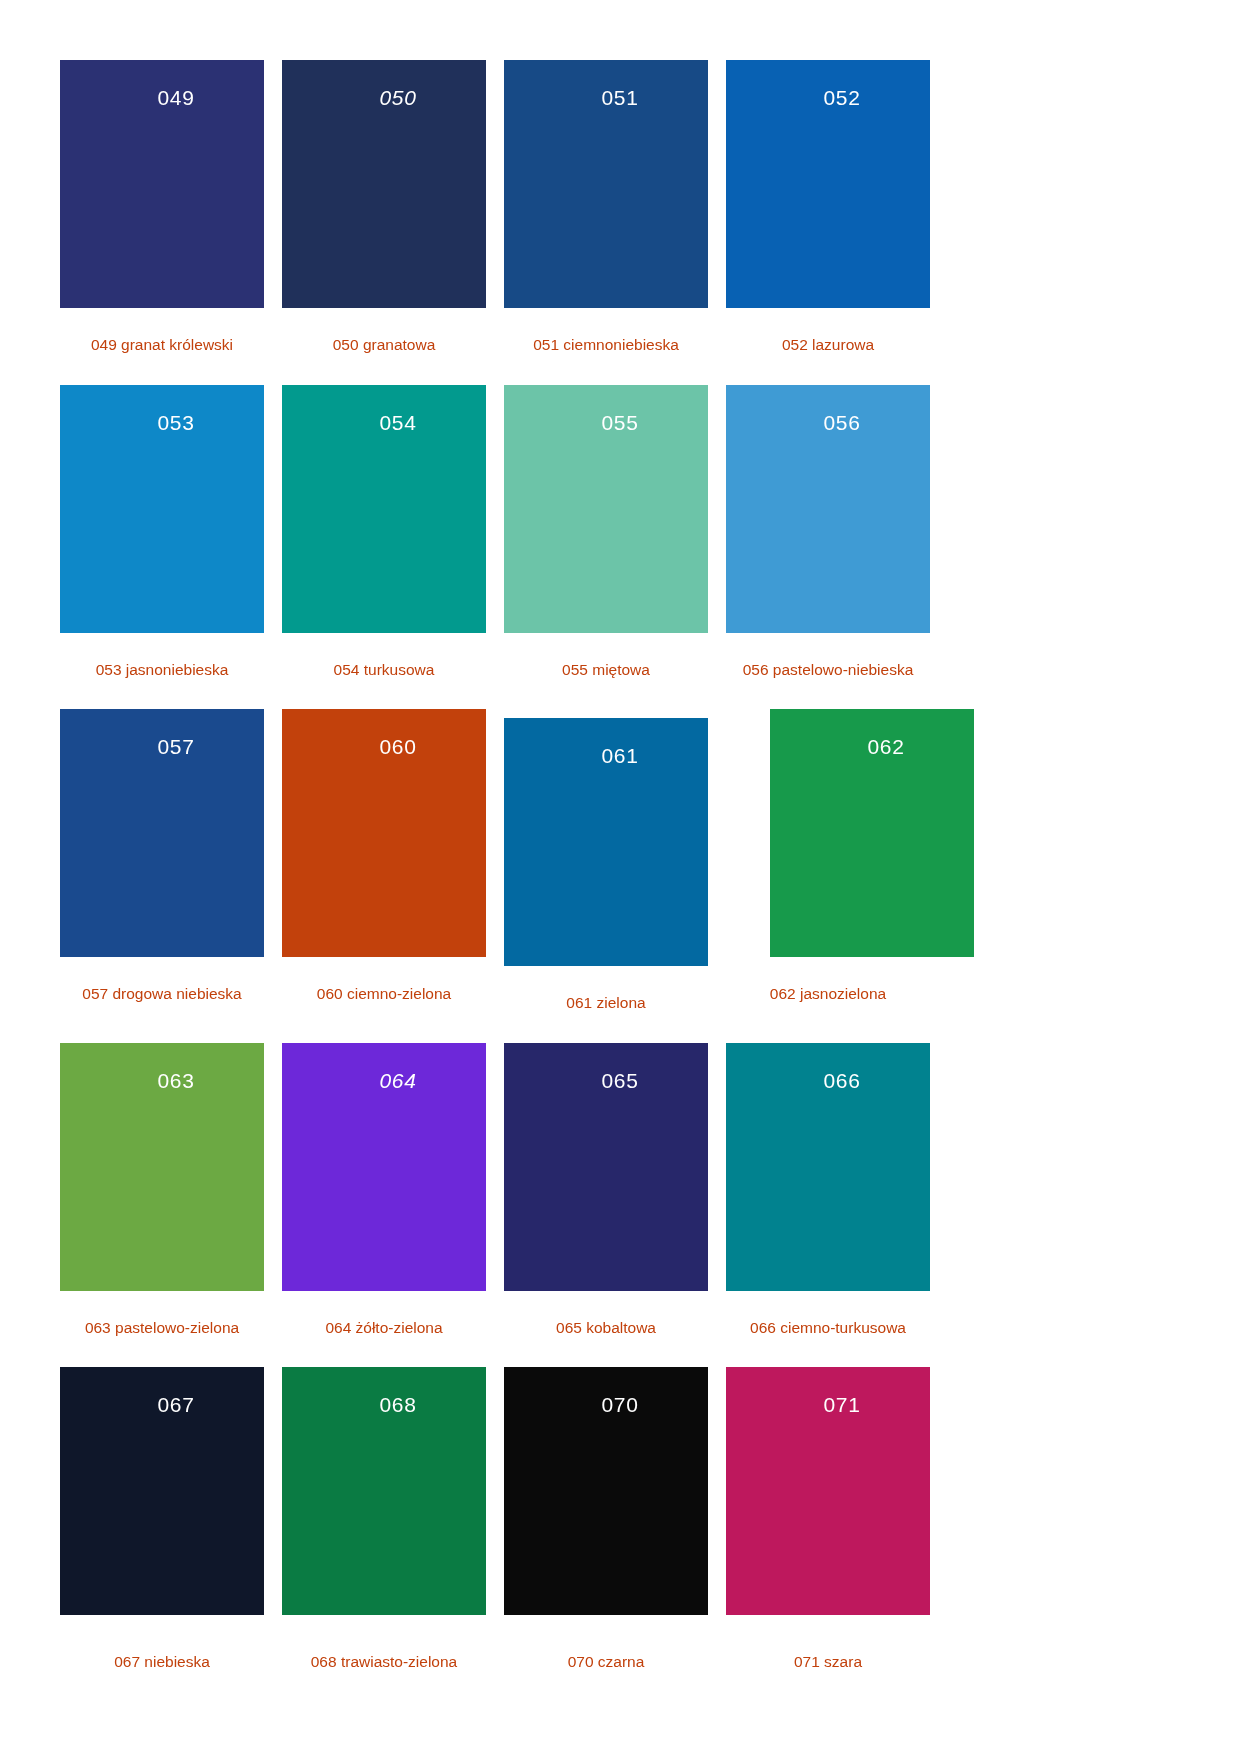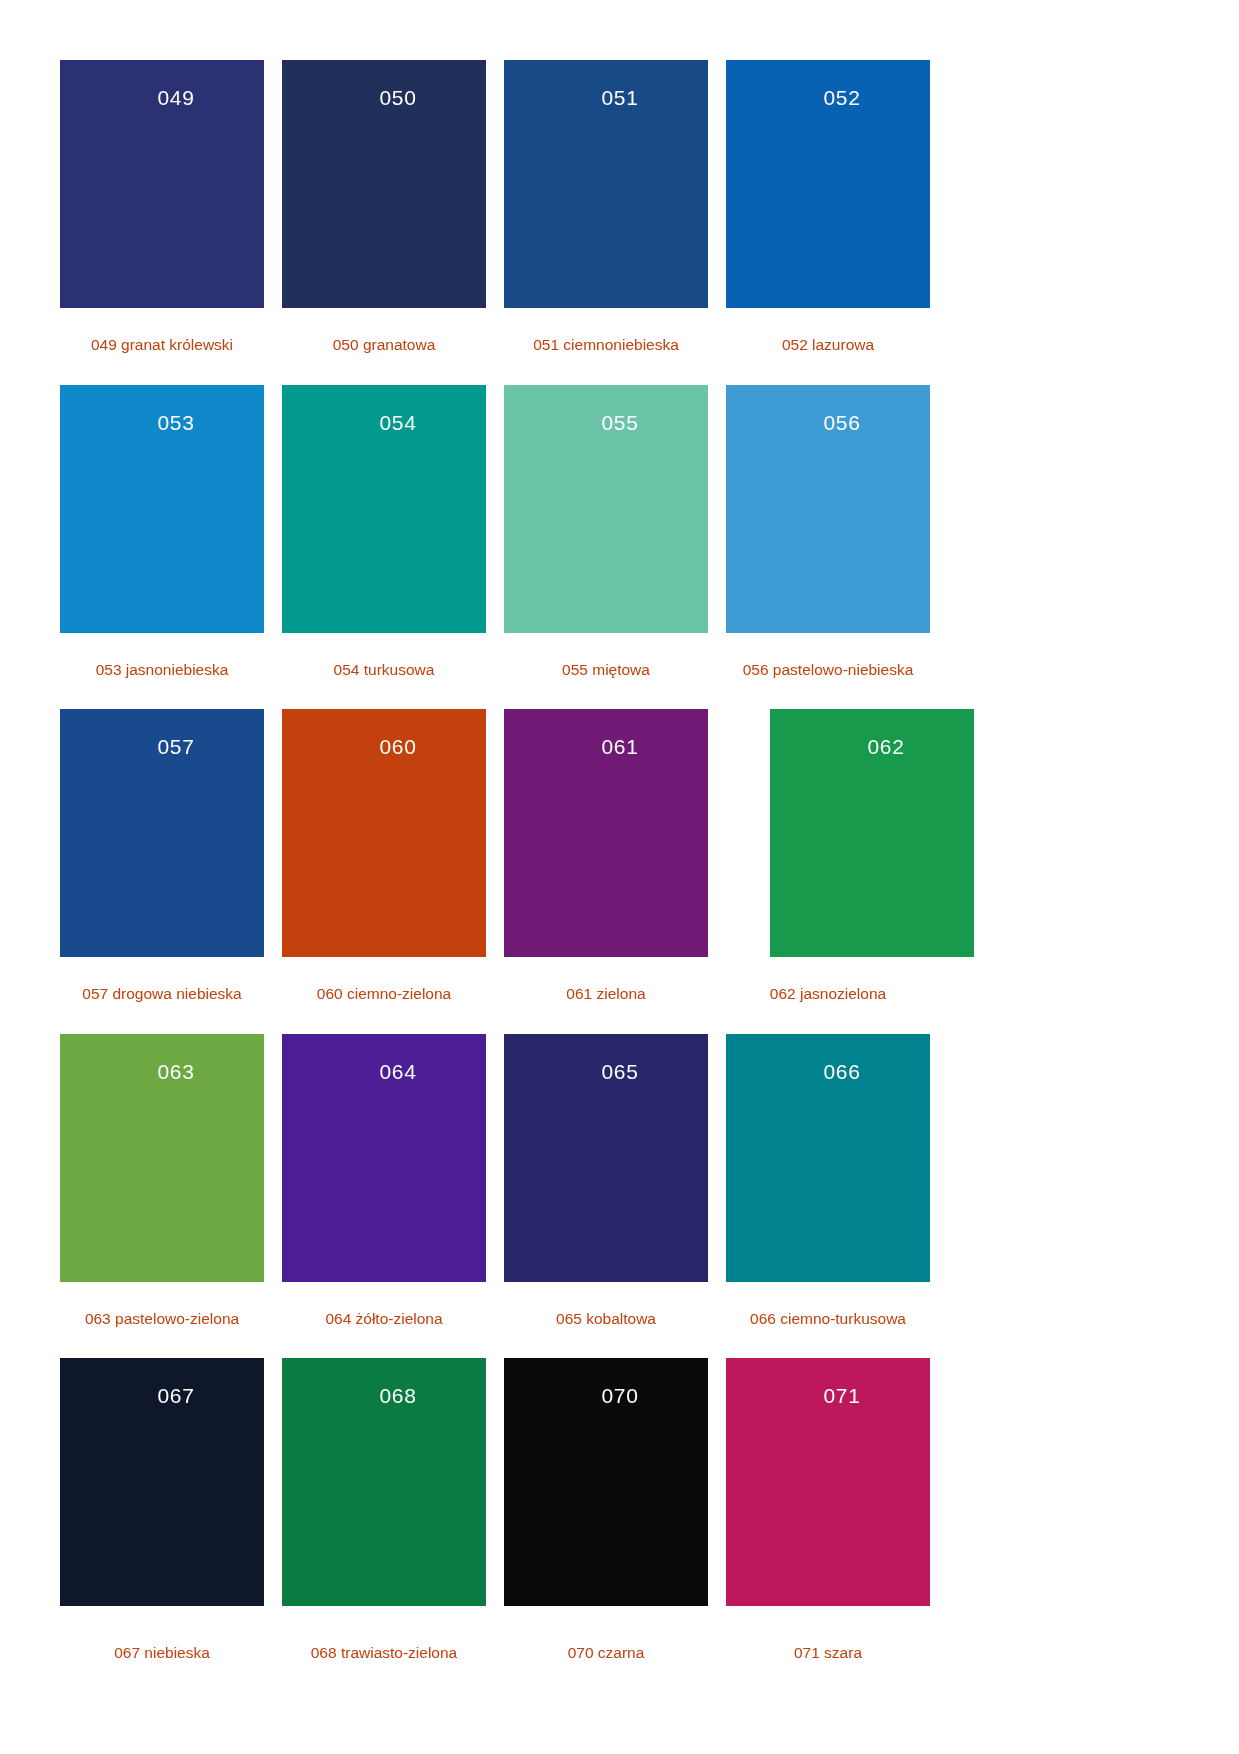--- a/index.html
+++ b/index.html
@@ -80,21 +80,21 @@
 
 <div class="sheet">
   <div class="swatch-grid">
       <div class="swatch-cell">
         <div class="swatch-chip" style="background-color: rgb(43, 49, 115);">
           <div class="swatch-code">049</div>
         </div>
         <div class="swatch-caption">049 granat królewski</div>
       </div>
       <div class="swatch-cell">
-        <div class="swatch-chip" style="background-color: rgb(32, 48, 90);">
+        <div class="swatch-chip" style="background-color: rgb(32, 48, 90); font-style: italic;">
           <div class="swatch-code">050</div>
         </div>
         <div class="swatch-caption">050 granatowa</div>
       </div>
       <div class="swatch-cell">
         <div class="swatch-chip" style="background-color: rgb(23, 74, 134);">
           <div class="swatch-code">051</div>
         </div>
         <div class="swatch-caption">051 ciemnoniebieska</div>
       </div>
@@ -134,39 +134,39 @@
         </div>
         <div class="swatch-caption">057 drogowa niebieska</div>
       </div>
       <div class="swatch-cell">
         <div class="swatch-chip" style="background-color: #c2410c;">
           <div class="swatch-code">060</div>
         </div>
         <div class="swatch-caption">060 ciemno-zielona</div>
       </div>
       <div class="swatch-cell">
-        <div class="swatch-chip" style="background-color: #701a75;">
+        <div class="swatch-chip" style="background-color: #0369a1; margin-top: 9px;">
           <div class="swatch-code">061</div>
         </div>
         <div class="swatch-caption">061 zielona</div>
       </div>
       <div class="swatch-cell">
         <div class="swatch-chip" style="background-color: rgb(23, 154, 75); margin-left: 44px;">
           <div class="swatch-code">062</div>
         </div>
         <div class="swatch-caption">062 jasnozielona</div>
       </div>
       <div class="swatch-cell">
         <div class="swatch-chip" style="background-color: rgb(108, 169, 67);">
           <div class="swatch-code">063</div>
         </div>
         <div class="swatch-caption">063 pastelowo-zielona</div>
       </div>
       <div class="swatch-cell">
-        <div class="swatch-chip" style="background-color: #4c1d95;">
+        <div class="swatch-chip" style="background-color: #6d28d9; font-style: italic;">
           <div class="swatch-code">064</div>
         </div>
         <div class="swatch-caption">064 żółto-zielona</div>
       </div>
       <div class="swatch-cell">
         <div class="swatch-chip" style="background-color: rgb(39, 39, 106);">
           <div class="swatch-code">065</div>
         </div>
         <div class="swatch-caption">065 kobaltowa</div>
       </div>

